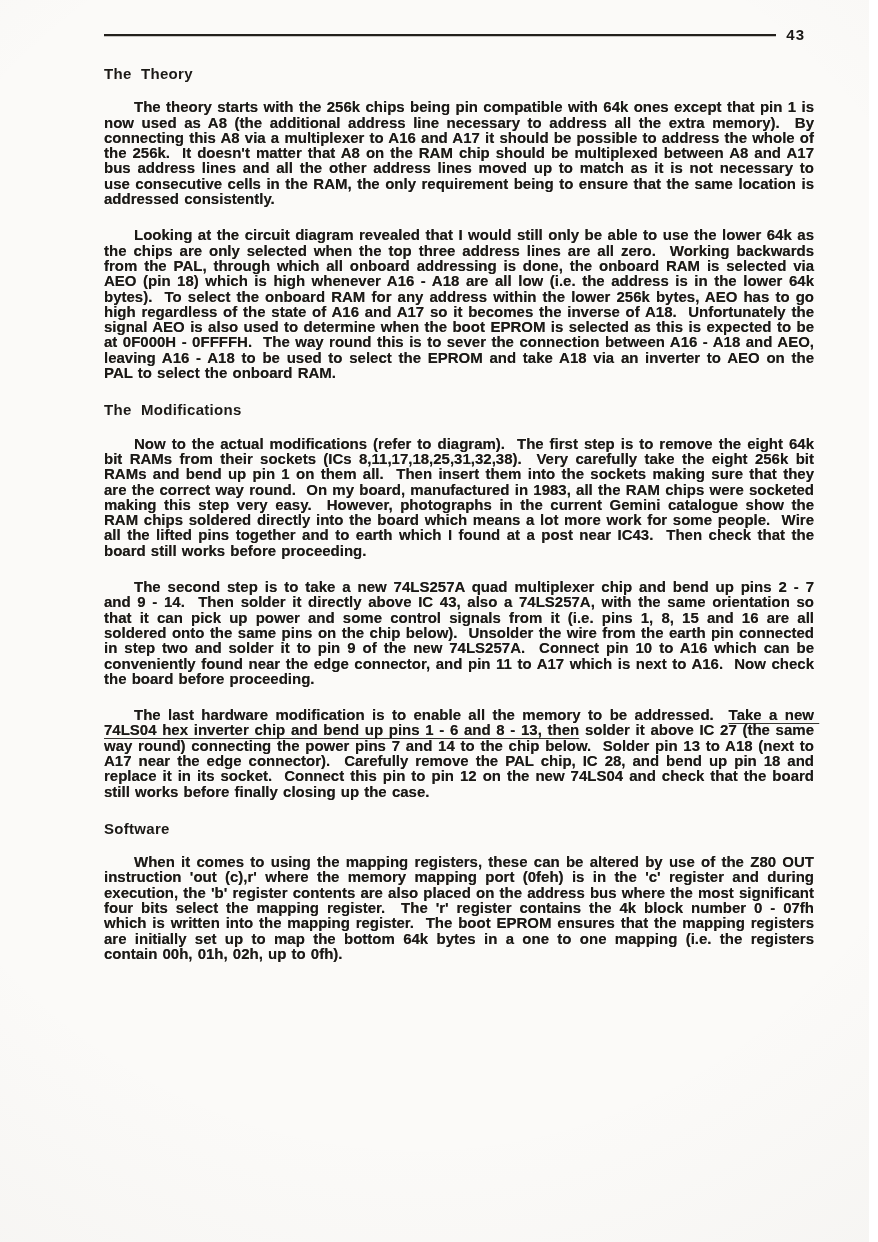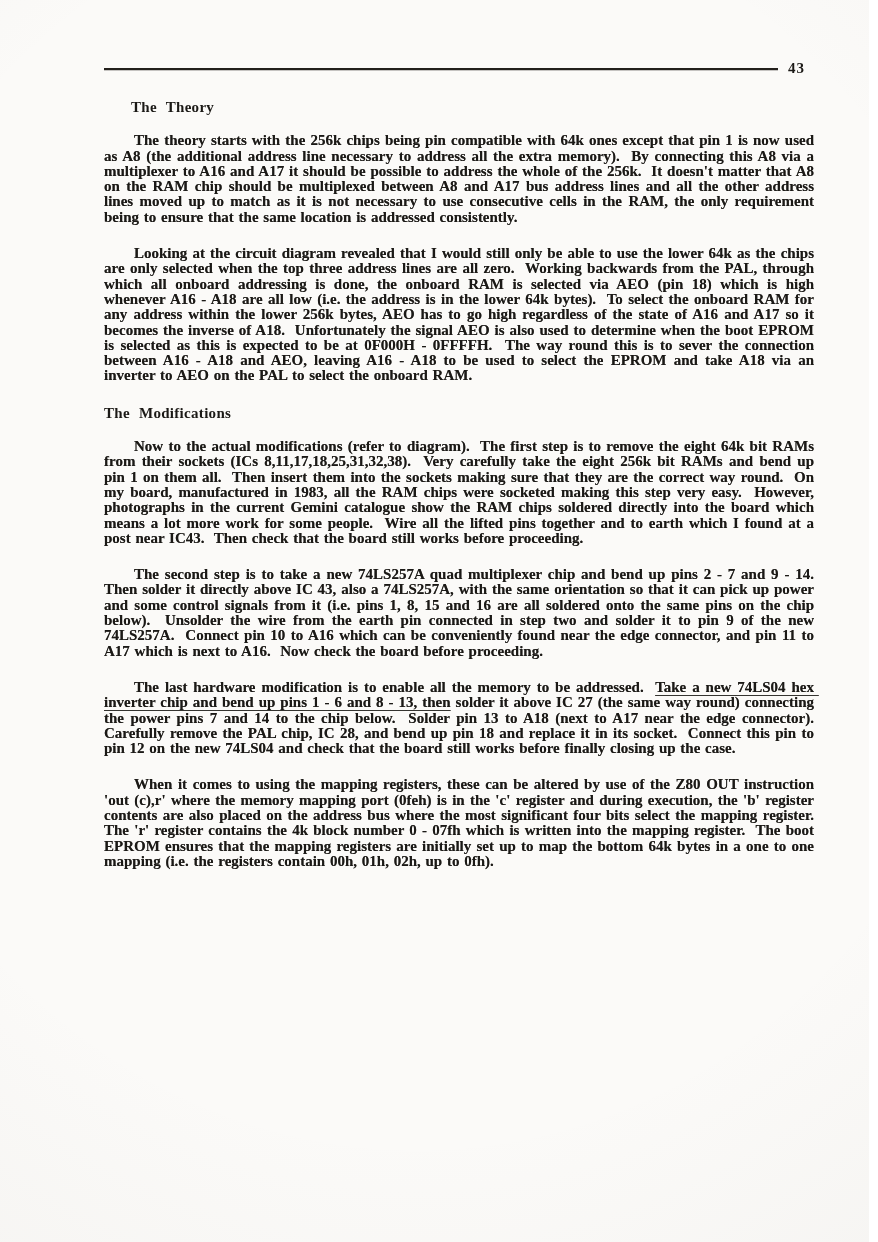--- a/index.html
+++ b/index.html
@@ -10,25 +10,25 @@
   .page {
     position: relative;
     width: 869px;
     height: 1242px;
     box-sizing: border-box;
     overflow: hidden;
     background:
       radial-gradient(ellipse 120% 90% at 48% 42%, rgba(255,255,255,0) 55%, rgba(120,115,105,0.07) 100%),
       #fbfaf8;
     color: #1b1916;
-    font-family: Liberation Serif, serif;
+    font-family: Liberation Sans, sans-serif;
     font-weight: 700;
     font-size: 15px;
     line-height: 15.3px;
-    padding: 60px 64px 0 104px;
+    padding: 26px 64px 0 104px;
     -webkit-font-smoothing: antialiased;
   }
   .page-header {
     display: flex;
     align-items: center;
     gap: 10px;
     height: 18px;
   }
   .header-rule {
     flex: 1;
@@ -45,21 +45,20 @@
   }
   h2.section-heading {
     font-size: 15px;
     font-weight: 700;
     margin: 22px 0 18px 0;
     word-spacing: 5px;
     letter-spacing: 0.3px;
   }
   h2.section-heading.first {
     margin-top: 22px;
-    margin-left: 27px;
   }
   p.body-para {
     margin: 0 0 21px 0;
     text-align: justify;
     text-indent: 30px;
     white-space: pre-wrap;
     word-spacing: 1px;
     text-shadow: 0 0 0.4px rgba(27,25,22,0.6);
   }
   .underlined {
@@ -84,16 +83,17 @@
 
     <h2 class="section-heading first">The Theory</h2>
     <p class="body-para">The theory starts with the 256k chips being pin compatible with 64k ones except that pin 1 is now used as A8 (the additional address line necessary to address all the extra memory).  By connecting this A8 via a multiplexer to A16 and A17 it should be possible to address the whole of the 256k.  It doesn't matter that A8 on the RAM chip should be multiplexed between A8 and A17 bus address lines and all the other address lines moved up to match as it is not necessary to use consecutive cells in the RAM, the only requirement being to ensure that the same location is addressed consistently.</p>
     <p class="body-para">Looking at the circuit diagram revealed that I would still only be able to use the lower 64k as the chips are only selected when the top three address lines are all zero.  Working backwards from the PAL, through which all onboard addressing is done, the onboard RAM is selected via AEO (pin 18) which is high whenever A16 - A18 are all low (i.e. the address is in the lower 64k bytes).  To select the onboard RAM for any address within the lower 256k bytes, AEO has to go high regardless of the state of A16 and A17 so it becomes the inverse of A18.  Unfortunately the signal AEO is also used to determine when the boot EPROM is selected as this is expected to be at 0F000H - 0FFFFH.  The way round this is to sever the connection between A16 - A18 and AEO, leaving A16 - A18 to be used to select the EPROM and take A18 via an inverter to AEO on the PAL to select the onboard RAM.</p>
 
     <h2 class="section-heading">The Modifications</h2>
     <p class="body-para">Now to the actual modifications (refer to diagram).  The first step is to remove the eight 64k bit RAMs from their sockets (ICs 8,11,17,18,25,31,32,38).  Very carefully take the eight 256k bit RAMs and bend up pin 1 on them all.  Then insert them into the sockets making sure that they are the correct way round.  On my board, manufactured in 1983, all the RAM chips were socketed making this step very easy.  However, photographs in the current Gemini catalogue show the RAM chips soldered directly into the board which means a lot more work for some people.  Wire all the lifted pins together and to earth which I found at a post near IC43.  Then check that the board still works before proceeding.</p>
     <p class="body-para">The second step is to take a new 74LS257A quad multiplexer chip and bend up pins 2 - 7 and 9 - 14.  Then solder it directly above IC 43, also a 74LS257A, with the same orientation so that it can pick up power and some control signals from it (i.e. pins 1, 8, 15 and 16 are all soldered onto the same pins on the chip below).  Unsolder the wire from the earth pin connected in step two and solder it to pin 9 of the new 74LS257A.  Connect pin 10 to A16 which can be conveniently found near the edge connector, and pin 11 to A17 which is next to A16.  Now check the board before proceeding.</p>
     <p class="body-para"><span>The last hardware modification is to enable all the memory to be addressed.  </span><span class="underlined">Take a new 74LS04 hex inverter chip and bend up pins 1 - 6 and 8 - 13, then</span><span> solder it above IC 27 (the same way round) connecting the power pins 7 and 14 to the chip below.  Solder pin 13 to A18 (next to A17 near the edge connector).  Carefully remove the PAL chip, IC 28, and bend up pin 18 and replace it in its socket.  Connect this pin to pin 12 on the new 74LS04 and check that the board still works before finally closing up the case.</span></p>
 
+    <h2 class="section-heading">Software</h2>
     <p class="body-para">When it comes to using the mapping registers, these can be altered by use of the Z80 OUT instruction 'out (c),r' where the memory mapping port (0feh) is in the 'c' register and during execution, the 'b' register contents are also placed on the address bus where the most significant four bits select the mapping register.  The 'r' register contains the 4k block number 0 - 07fh which is written into the mapping register.  The boot EPROM ensures that the mapping registers are initially set up to map the bottom 64k bytes in a one to one mapping (i.e. the registers contain 00h, 01h, 02h, up to 0fh).</p>
 
   </div>
 </div>
 
 </body></html>

